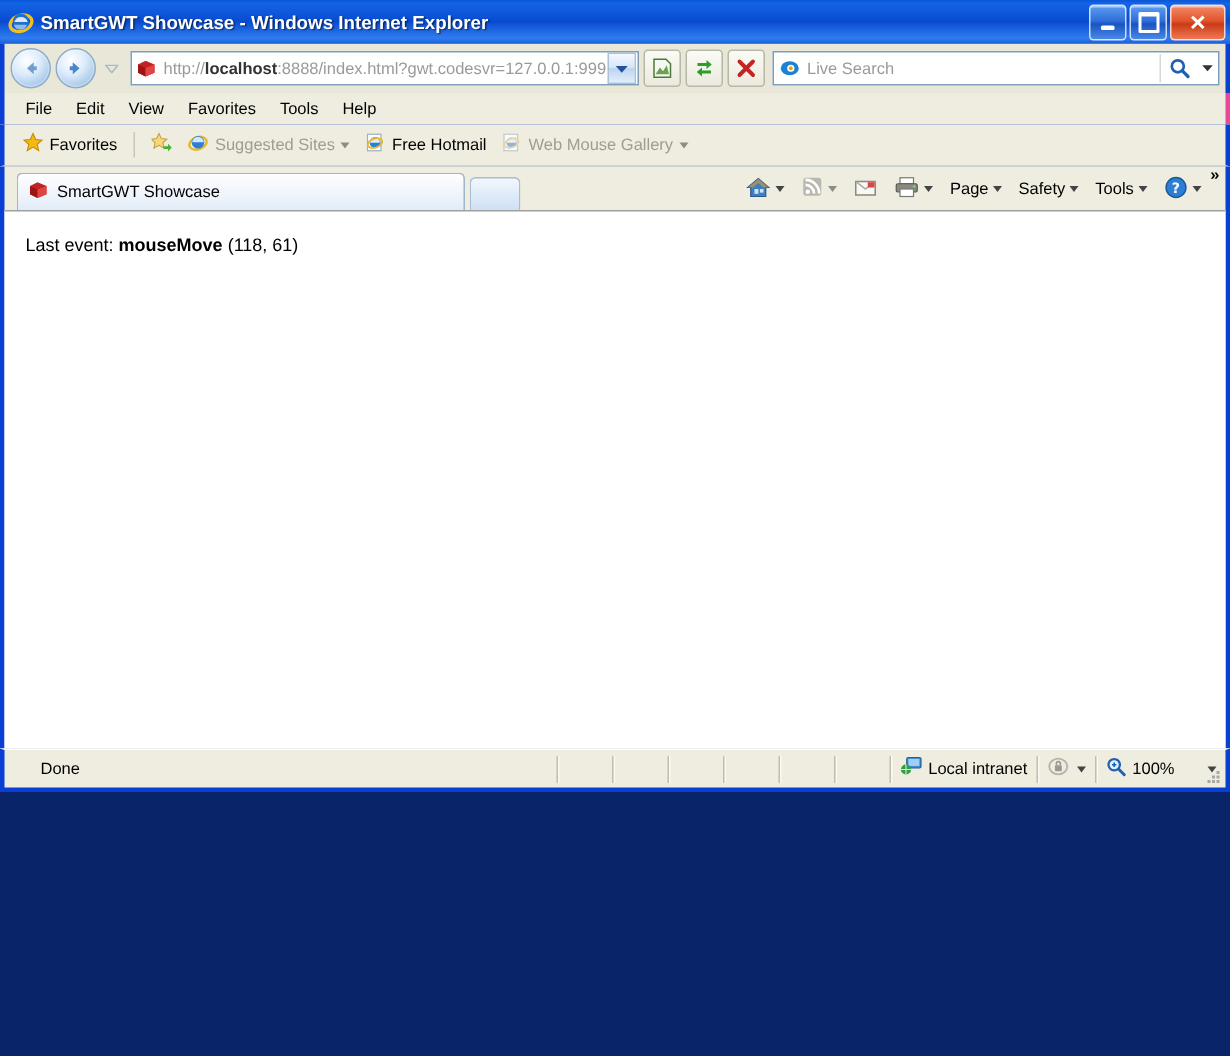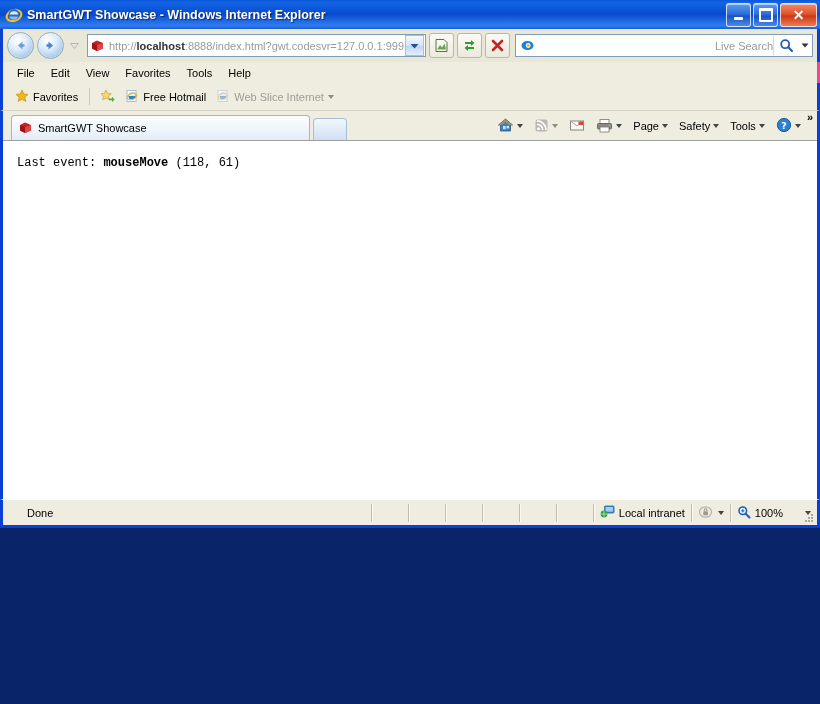--- a/index.html
+++ b/index.html
@@ -75,21 +75,21 @@
     background:linear-gradient(to bottom,#f4f9ff,#d4e4f7 50%,#bcd4ef 51%,#e4eefb);
     border:1px solid #a8c0d8;display:flex;align-items:center;justify-content:center;
   }
   .tbtn{
     width:23px;height:23px;display:flex;align-items:center;justify-content:center;
     border:1px solid transparent;border-radius:3px;
   }
   .tbtn.framed{border-color:#b8b8a8;background:linear-gradient(to bottom,#fbfbf6,#eceadd);}
   .search-wrap{
     flex:1;height:21px;background:#fff;border:1px solid #7f9db9;
-    display:flex;align-items:center;margin-left:2px;min-width:0;text-align:right;
+    display:flex;align-items:center;margin-left:2px;min-width:0;
   }
   .bing-icon{width:16px;height:14px;margin:0 3px 0 3px;flex:0 0 16px;}
   .search-ph{font-size:11px;color:#9a9a9a;flex:1;}
   .search-go{
     width:24px;height:19px;flex:0 0 24px;display:flex;align-items:center;justify-content:center;
     border-left:1px solid #d8d8d8;
   }
   .search-drop{width:14px;flex:0 0 14px;display:flex;align-items:center;justify-content:center;}
 
   
@@ -148,21 +148,21 @@
     border-left:3px solid #0a3fd4;border-right:3px solid #0a3fd4;
     background:#eeede0;padding:0;display:flex;
   }
   .page{
     flex:1;background:#fff;border-top:1px solid #a0a0a0;
     position:relative;overflow:hidden;
   }
   .last-event{
     position:absolute;left:14px;top:15px;
     font-size:12px;color:#000;
-    font-family:Liberation Mono, monospace;
+    font-family:Liberation Sans, sans-serif;
   }
   .last-event b{font-weight:bold;}
   .mouse-box{
     position:absolute;left:16px;top:202px;
     width:198px;height:202px;
     box-sizing:border-box;
     background:#c3c3c3;
     border:1px solid #9a9a9a;
     border-radius:6px;
     padding:4px;
@@ -317,20 +317,31 @@
 
     <div class="fav-item">
       <span>
         <svg width="14" height="14" viewBox="0 0 14 14">
           <path d="M5 1 L6.6 4.4 L10.2 4.8 L7.6 7.2 L8.4 10.8 L5 8.9 L1.6 10.8 L2.4 7.2 L0 4.8 L3.4 4.4 Z" fill="#f7d77a" stroke="#c0a040" stroke-width=".7"></path>
           <path d="M8 9.5 L11 9.5 L11 7.8 L13.5 10.4 L11 13 L11 11.3 L8 11.3 Z" fill="#4caf3a"></path>
         </svg>
       </span>
     </div>
 
+    <div class="fav-item">
+      <span>
+        <svg width="14" height="14" viewBox="0 0 14 14">
+          <ellipse cx="7" cy="7.5" rx="6" ry="4" fill="none" stroke="#e8b828" stroke-width="1.6" transform="rotate(-20 7 7.5)"></ellipse>
+          <circle cx="7" cy="6.8" r="4.2" fill="#2b7fd4"></circle>
+          <path d="M3.2 6.9a3.8 3.8 0 0 1 7.6 0z" fill="#fff" opacity=".8"></path>
+        </svg>
+      </span>
+      <span class="fav-label dim">Suggested Sites</span>
+      <span class="caret dim"></span>
+    </div>
 
     <div class="fav-item">
       <span>
         <svg width="14" height="14" viewBox="0 0 14 14">
           <rect x="2" y="1.5" width="9" height="11" fill="#fff" stroke="#9ab0c4" stroke-width=".8"></rect>
           <circle cx="7" cy="7" r="3.6" fill="#2b7fd4"></circle>
           <path d="M3.7 7.1a3.3 3.3 0 0 1 6.6 0z" fill="#fff" opacity=".85"></path>
           <ellipse cx="7" cy="7.4" rx="5" ry="3" fill="none" stroke="#e8b828" stroke-width="1.2" transform="rotate(-20 7 7.4)"></ellipse>
         </svg>
       </span>
@@ -339,21 +350,21 @@
 
     <div class="fav-item">
       <span>
         <svg width="14" height="14" viewBox="0 0 14 14">
           <rect x="2" y="1.5" width="9" height="11" fill="#fafafa" stroke="#c0c8d0" stroke-width=".8"></rect>
           <circle cx="7" cy="7" r="3.4" fill="#8fb4da"></circle>
           <path d="M3.9 7.1a3.1 3.1 0 0 1 6.2 0z" fill="#fff" opacity=".8"></path>
           <ellipse cx="7" cy="7.4" rx="4.8" ry="2.9" fill="none" stroke="#e8d4a0" stroke-width="1.2" transform="rotate(-20 7 7.4)"></ellipse>
         </svg>
       </span>
-      <span class="fav-label dim">Web Slice Internet</span>
+      <span class="fav-label dim">Web Mouse Gallery</span>
       <span class="caret dim"></span>
     </div>
   </div>
 
   <div class="tabbar">
     <div class="tab">
       <span>
         <svg width="15" height="13" viewBox="0 0 15 13">
           <path d="M2 4 L7 1.5 L13 4 L13 9.5 L7 12 L2 9.5 Z" fill="#c42222"></path>
           <path d="M2 4 L7 6.3 L7 12 L2 9.5 Z" fill="#9c1414"></path>

